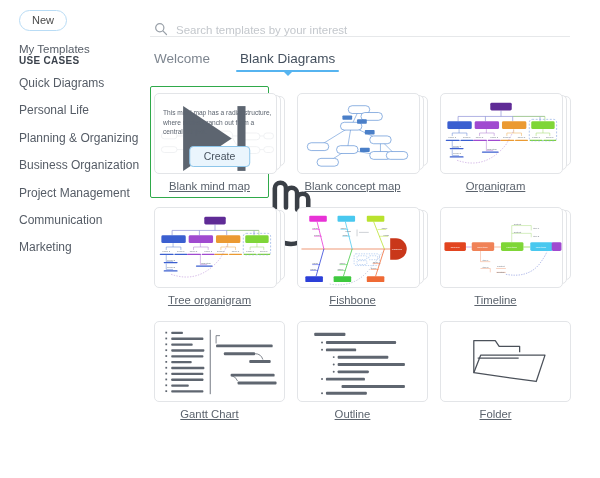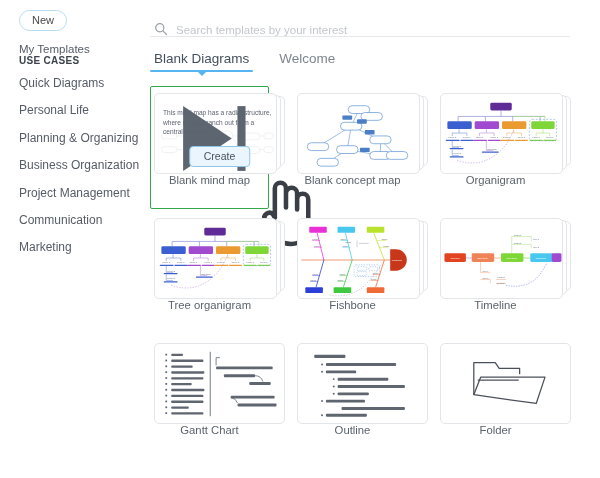--- a/index.html
+++ b/index.html
@@ -88,21 +88,21 @@
   .grid {
     margin: 14px 0 0 4px;
     display: grid;
     grid-template-columns: repeat(3, 143px);
     gap: 2px 0;
     justify-content: start;
   }
   .cardwrap {
     position: relative;
     width: 119px;
-    padding: 4px 3px 20px;
+    padding: 4px 3px 3px;
     border: 1.5px solid transparent;
     border-radius: 2px;
   }
   .cardwrap.selected { border-color: #2fa94a; }
 
   .thumb {
     position: relative;
     width: 131px; height: 81px;
     margin: 2px auto 0;
   }
@@ -112,21 +112,23 @@
   .stack.s2 { left: 4px; top: 1.5px; right: 4px; bottom: 4px; }
   .stack.s1 { left: 0; top: 0; right: 8px; bottom: 0; overflow: hidden; }
   .cardwrap.nostack .stack.s1 { right: 0; }
 
   .thumb svg { display: block; width: 100%; height: 100%; }
 
   .card-label {
     text-align: center;
     font-size: 11.3px;
     color: #5b636d;
+    margin-top: 6px;
     padding-bottom: 2px;
+    text-decoration: underline;
   }
 
   
   .tip-text {
     position: absolute;
     left: 9px; top: 15px; right: 10px;
     font-size: 6.6px;
     line-height: 1.45;
     color: #5d6570;
   }
@@ -168,27 +170,27 @@
 
     <div class="searchbar">
       <svg class="search-icon" viewBox="0 0 16 16">
         <circle cx="6.6" cy="6.6" r="4.7" fill="none" stroke="#9aa1a9" stroke-width="1.4"></circle>
         <line x1="10.2" y1="10.2" x2="14.3" y2="14.3" stroke="#9aa1a9" stroke-width="1.4" stroke-linecap="round"></line>
       </svg>
       <input class="search-input" type="text" placeholder="Search templates by your interest" style="">
     </div>
 
     <div class="tabs">
+      <div class="tab">
+        <span>Welcome</span>
+      </div>
       <div class="tab active">
         <span>Blank Diagrams</span>
         <span class="tab-underline"></span>
         <span class="tab-caret"></span>
-      </div>
-      <div class="tab">
-        <span>Welcome</span>
       </div>
     </div>
 
     <div class="grid">
 
       <div class="cardwrap selected">
         <div class="thumb">
           <div class="stack s3"></div>
           <div class="stack s2"></div>
           <div class="stack s1">

